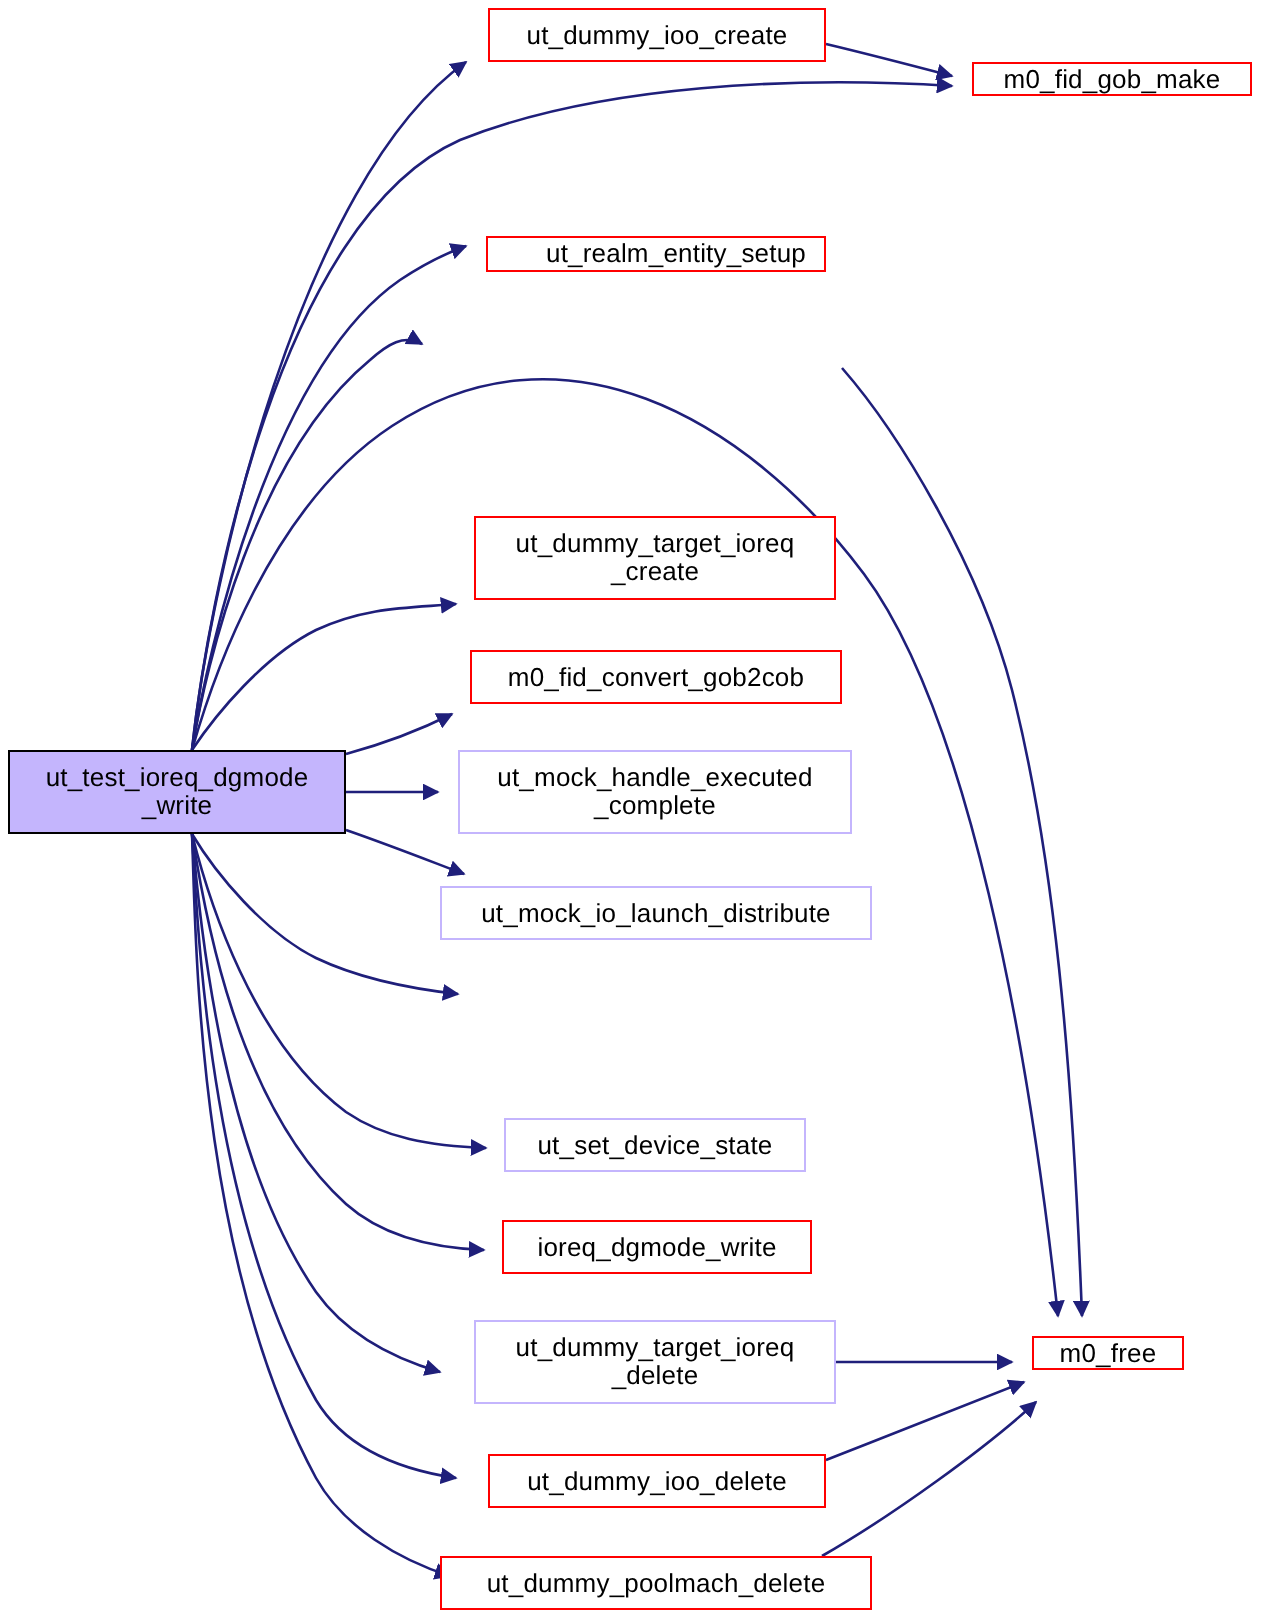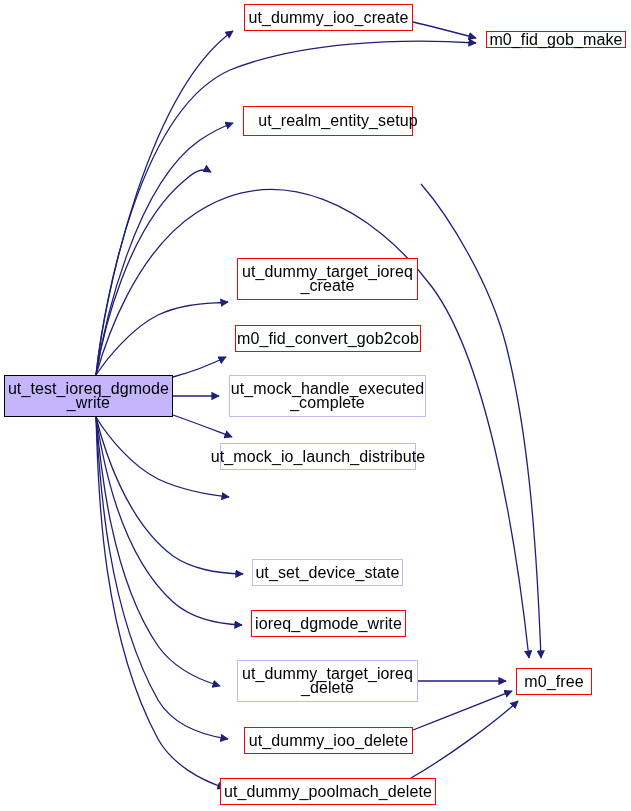--- a/index.html
+++ b/index.html
@@ -26,21 +26,21 @@
   .node {
     position: absolute;
     box-sizing: border-box;
     display: flex;
     align-items: center;
     justify-content: center;
     text-align: center;
     background: #ffffff;
     border: 1px solid #ff0000;
     color: #000000;
-    font-size: 16px;
+    font-size: 13px;
     line-height: 14px;
     letter-spacing: 0.1px;
     white-space: pre-line;
     z-index: 5;
   }
   .node.black {
     border: 1px solid #c4b5fd;
   }
   .node.current {
     border: 1px solid #000000;
@@ -102,40 +102,40 @@
     </g>
   </svg>
 
   <div class="node current" style="left:4px; top:375px; width:169px; height:42px;">ut_test_ioreq_dgmode
 _write</div>
 
   <div class="node" style="left:244px; top:4px; width:169px; height:27px;">ut_dummy_ioo_create</div>
 
   <div class="node" style="left:486px; top:31px; width:140px; height:17px;">m0_fid_gob_make</div>
 
-  <div class="node" style="left:243px; top:106px; width:170px; height:30px;padding-left:20px;">ut_realm_entity_setup</div>
+  <div class="node" style="left:243px; top:118px; width:170px; height:18px;padding-left:20px;">ut_realm_entity_setup</div>
 
 
   <div class="node" style="left:237px; top:258px; width:181px; height:42px;">ut_dummy_target_ioreq
 _create</div>
 
   <div class="node" style="left:235px; top:325px; width:186px; height:27px;">m0_fid_convert_gob2cob</div>
 
   <div class="node black" style="left:229px; top:375px; width:197px; height:42px;">ut_mock_handle_executed
 _complete</div>
 
-  <div class="node black" style="left:220px; top:443px; width:196px; height:27px;">ut_mock_io_launch_distribute</div>
+  <div class="node black" style="left:220px; top:443px; width:216px; height:27px;">ut_mock_io_launch_distribute</div>
 
 
   <div class="node black" style="left:252px; top:559px; width:151px; height:27px;">ut_set_device_state</div>
 
   <div class="node" style="left:251px; top:610px; width:155px; height:27px;">ioreq_dgmode_write</div>
 
   <div class="node black" style="left:237px; top:660px; width:181px; height:42px;">ut_dummy_target_ioreq
 _delete</div>
 
-  <div class="node" style="left:516px; top:668px; width:76px; height:27px;">m0_free</div>
+  <div class="node" style="left:516px; top:668px; width:76px; height:17px;">m0_free</div>
 
   <div class="node" style="left:244px; top:727px; width:169px; height:27px;">ut_dummy_ioo_delete</div>
 
   <div class="node" style="left:220px; top:778px; width:216px; height:27px;">ut_dummy_poolmach_delete</div>
 
 </div>
 
 </body></html>

